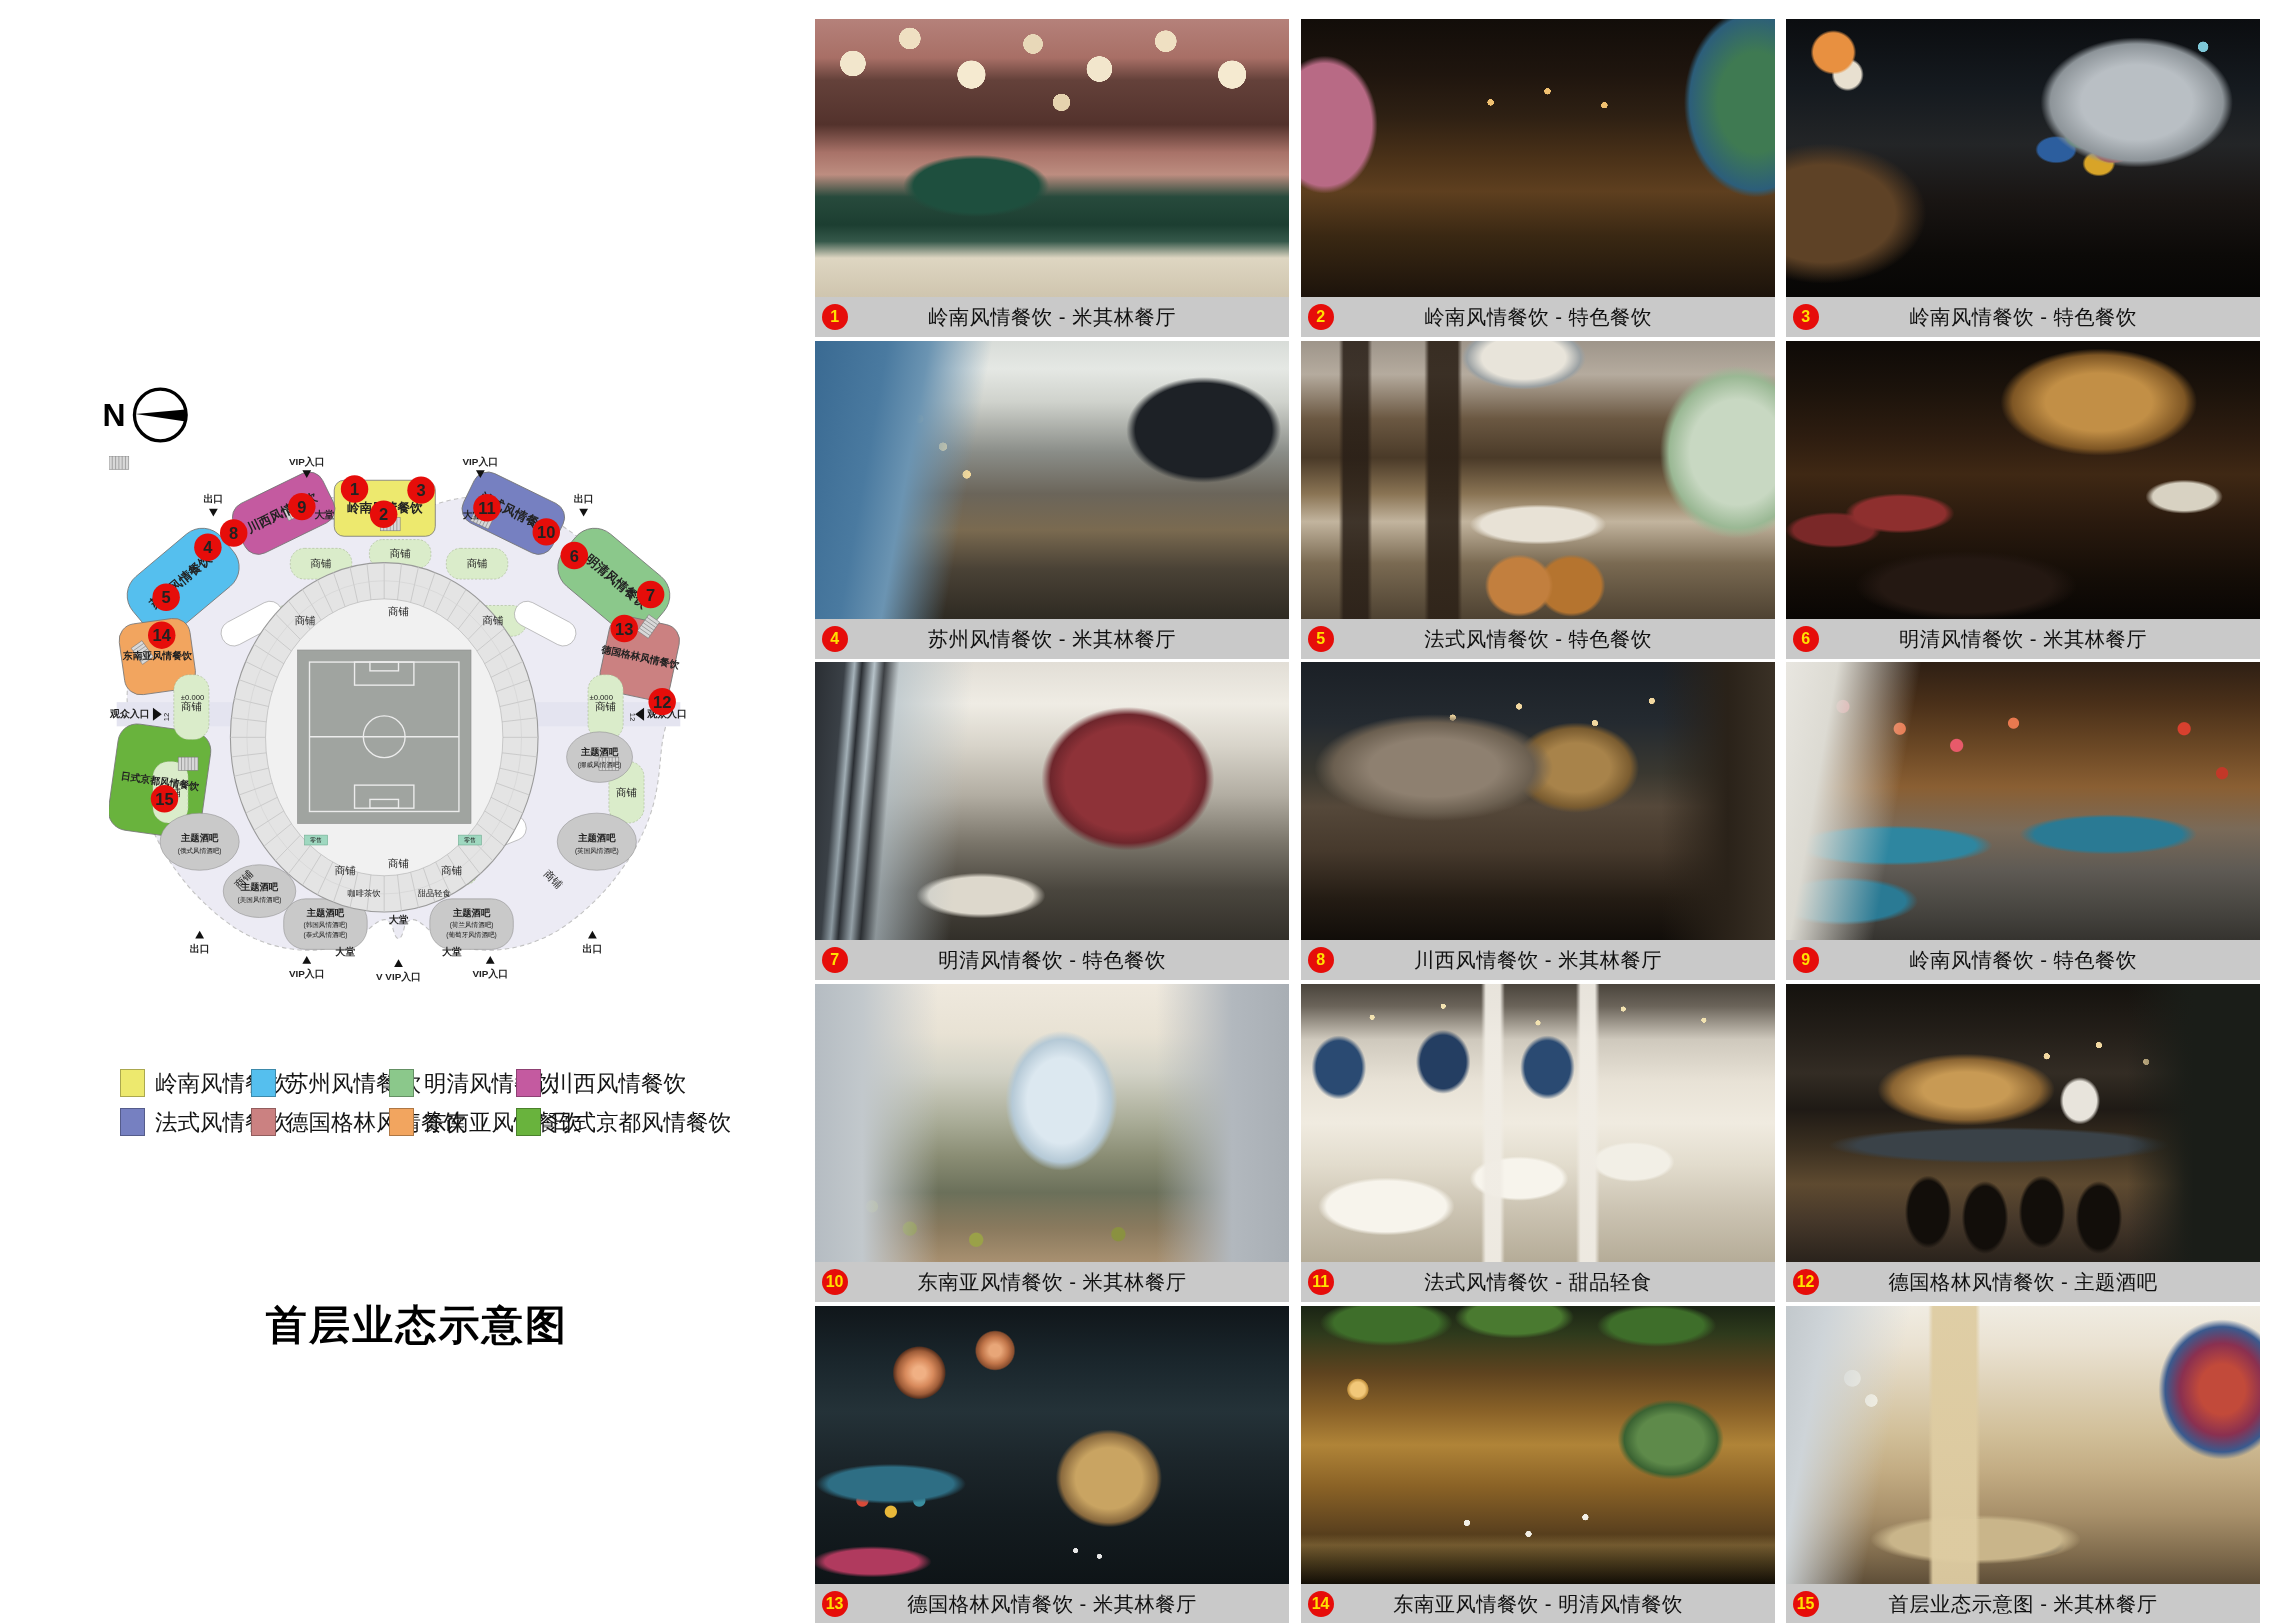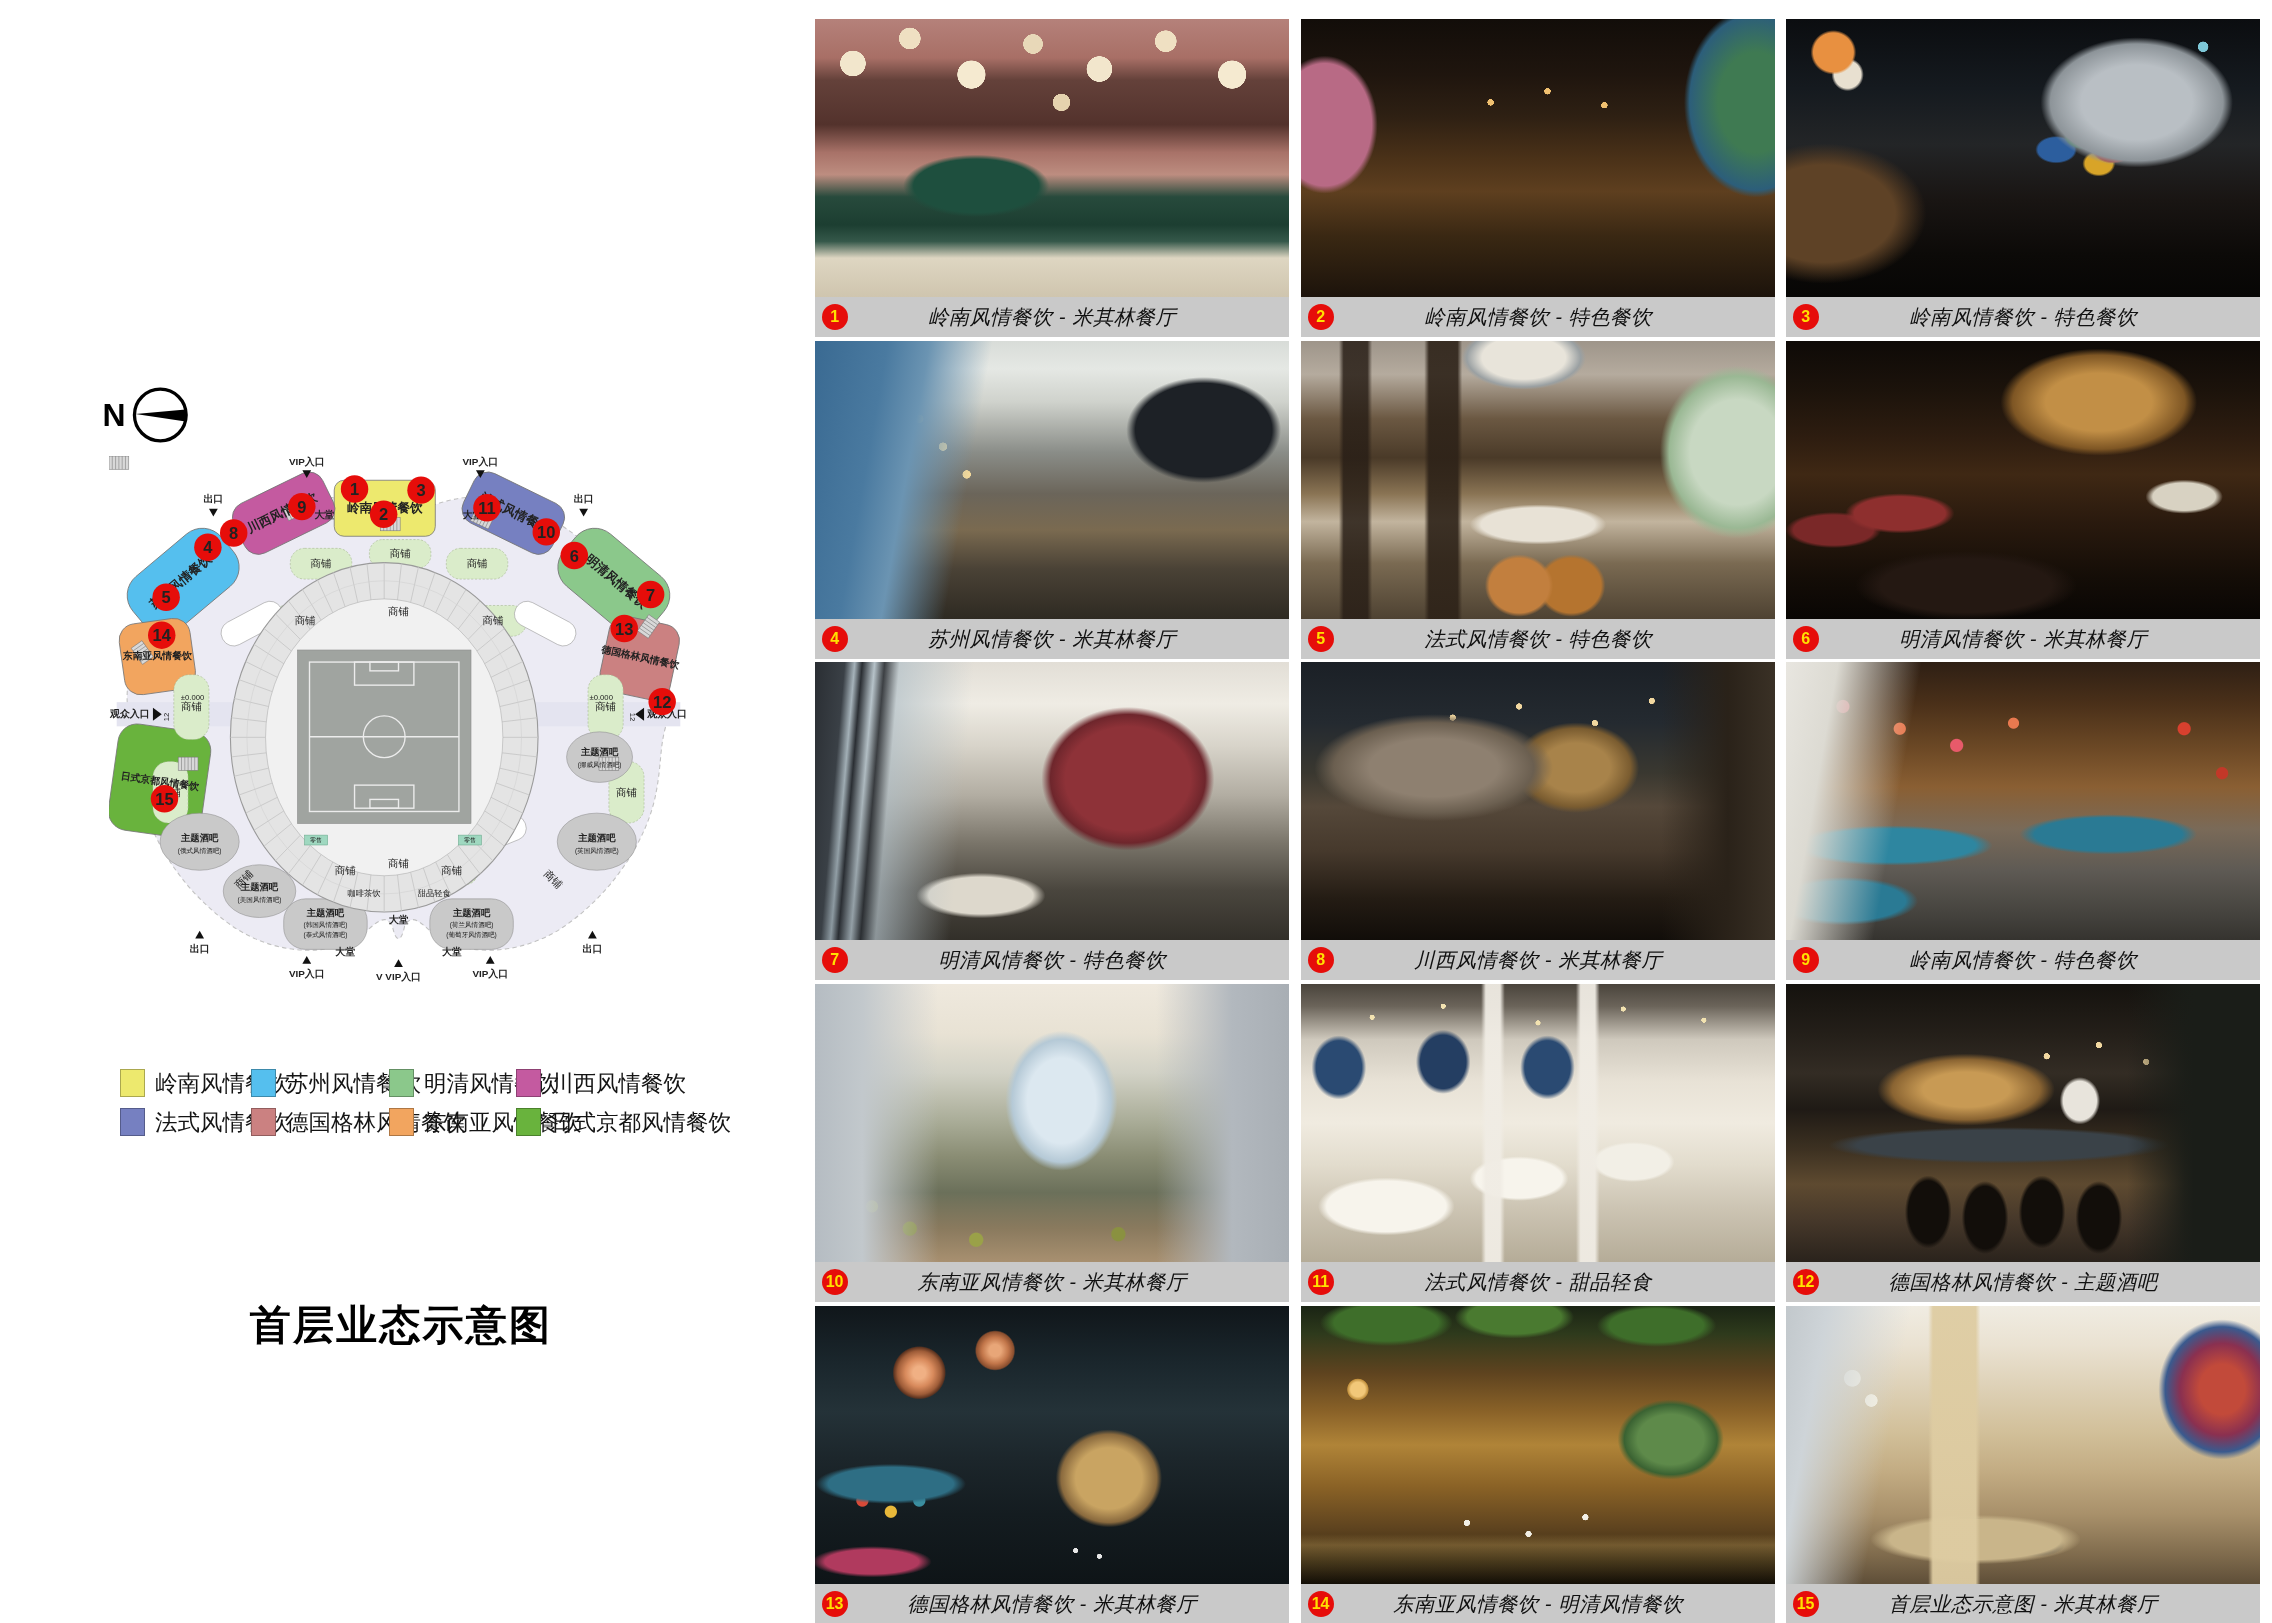--- a/index.html
+++ b/index.html
@@ -1,21 +1,21 @@
 <!DOCTYPE html>
 <html style="font-size:8.8px"><head>
 <meta charset="utf-8">
 <style>
   html,body{margin:0;padding:0;background:#ffffff;}
   body{font-family:"Liberation Sans","DejaVu Sans",sans-serif;}
   .sheet{position:relative;width:2273px;height:1623px;background:#fff;overflow:hidden;}
 
   
   .compass{position:absolute;left:102px;top:384px;width:99px;height:62px;}
-  .page-title{position:absolute;left:236px;top:1298px;width:330px;text-align:center;
+  .page-title{position:absolute;left:252px;top:1298px;width:330px;text-align:center;
     font-size:41px;font-weight:700;color:#000;letter-spacing:2.2px;}
 
   .legend-item{position:absolute;display:flex;align-items:center;gap:10px;height:30px;}
   .legend-swatch{width:25px;height:27.5px;border:1.1px solid rgba(0,0,0,.28);box-sizing:border-box;}
   .legend-label{font-size:22.5px;color:#141414;}
 
   
   .mapwrap{position:absolute;left:109px;top:456px;width:579px;height:533px;}
   .mapwrap svg{display:block;}
   .map text{text-anchor:middle;fill:#222;}
@@ -34,21 +34,21 @@
   .pitch{stroke:#ececec;stroke-width:2.5;fill:none;}
 
   
   .cell{position:absolute;width:474px;}
   .ph{width:474px;height:278px;background-color:#33302b;background-repeat:no-repeat;background-size:cover;}
   .cap{position:relative;width:474px;height:40px;background:#c9c9c9;
     display:flex;align-items:center;justify-content:center;}
   .badge{position:absolute;left:6.6px;top:7.1px;width:26px;height:26px;border-radius:50%;
     background:#e60d0a;color:#ffe100;font-weight:700;font-size:16px;
     display:flex;align-items:center;justify-content:center;}
-  .cap-text{font-size:20.3px;color:#101010;letter-spacing:0.5px;font-style:italic;}
+  .cap-text{font-size:20.3px;color:#101010;letter-spacing:0.5px;}
 
   
   .p1{background-image:
     radial-gradient(circle 13px at 8% 16%,#f2e6cc 97%,transparent 100%),
     radial-gradient(circle 11px at 20% 7%,#efe0c2 97%,transparent 100%),
     radial-gradient(circle 14.3px at 33% 20%,#f5ead0 97%,transparent 100%),
     radial-gradient(circle 10px at 46% 9%,#e8d8b8 97%,transparent 100%),
     radial-gradient(circle 13px at 60% 18%,#f2e6cc 97%,transparent 100%),
     radial-gradient(circle 11px at 74% 8%,#efe0c2 97%,transparent 100%),
     radial-gradient(circle 14.3px at 88% 20%,#f5ead0 97%,transparent 100%),

